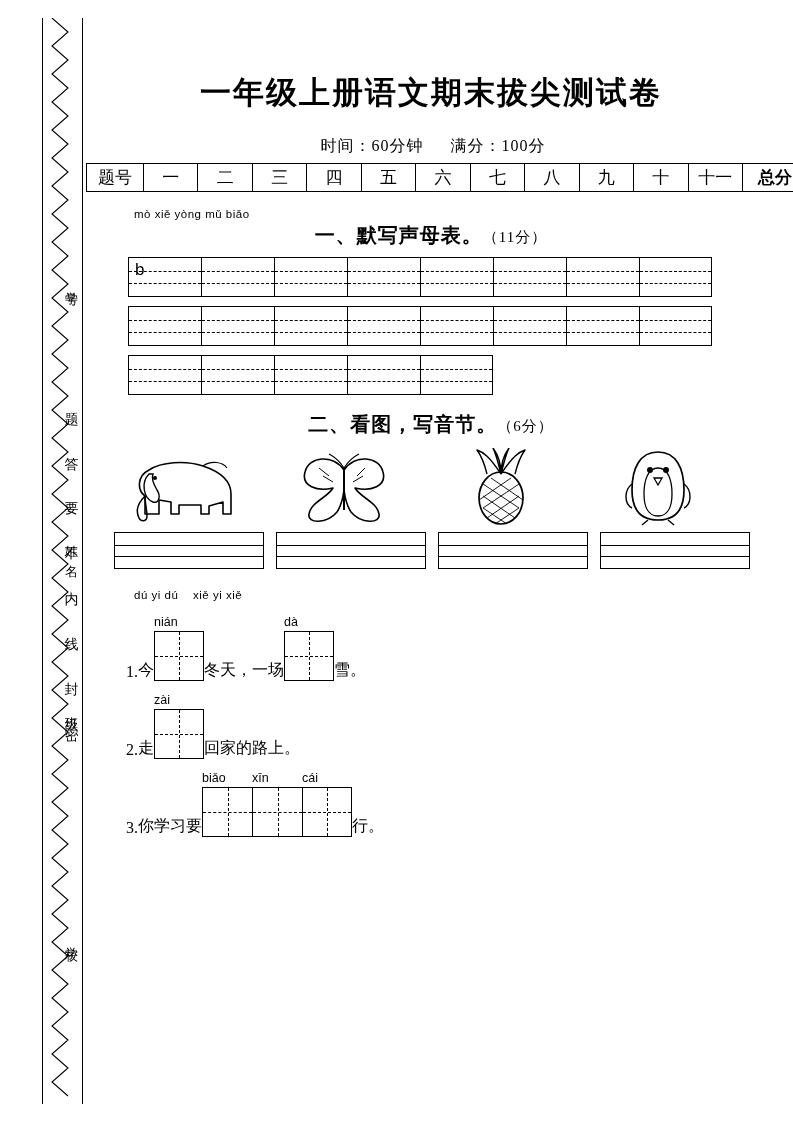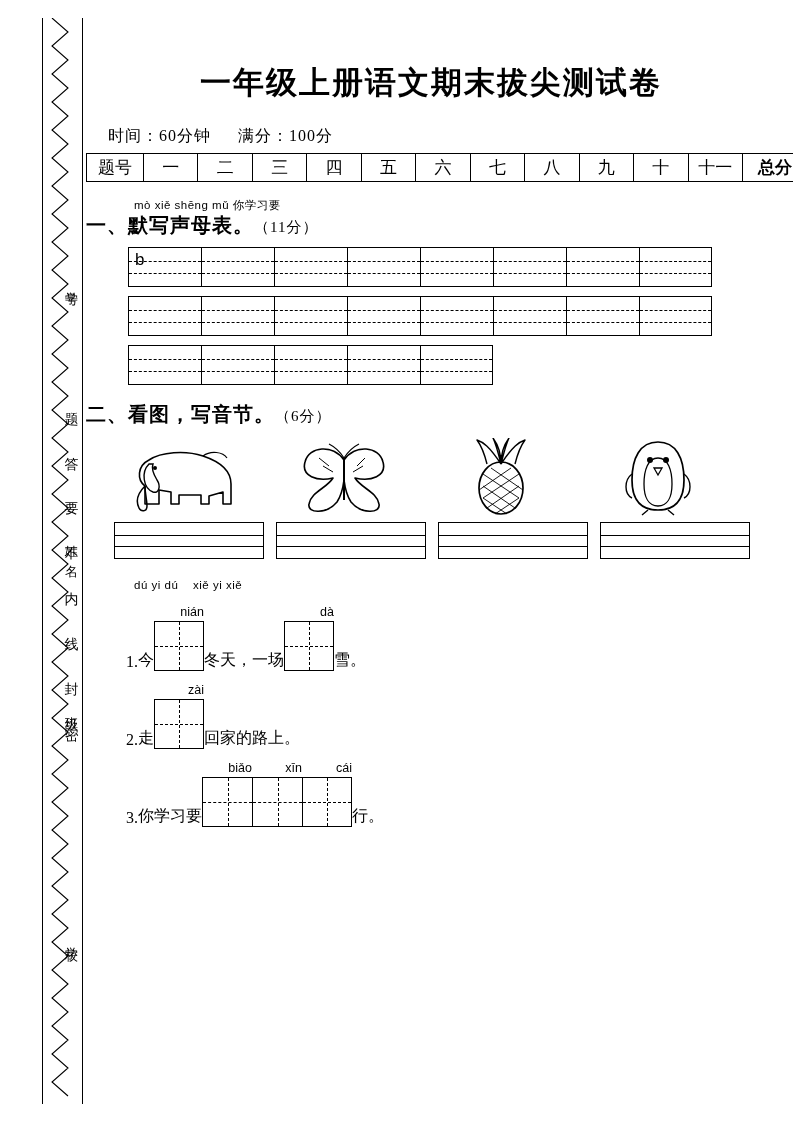--- a/index.html
+++ b/index.html
@@ -31,33 +31,33 @@
     font-size:13px;
     letter-spacing:2px;
     font-family:"Liberation Serif", serif;
     writing-mode:vertical-rl;
     text-orientation:upright;
     white-space:nowrap;
     color:#000;
   }
 
   
-  .content{position:absolute;left:86px;top:2px;width:690px;}
+  .content{position:absolute;left:86px;top:12px;width:690px;}
 
   h1.title{
     text-align:center;
     font-size:31px;
     font-weight:bold;
     letter-spacing:2px;
     margin:60px 0 0 0;
     font-family:"Liberation Serif", serif;
   }
 
   .meta{
-    text-align:left;
+    text-align:center;
     font-size:16px;
     margin:22px 18px 6px 0;
     letter-spacing:1px;
   }
   .meta span{margin-left:22px;}
 
   table.score{
     border-collapse:collapse;
     margin:0 auto;
     width:722px;
@@ -81,20 +81,21 @@
     letter-spacing:0.5px;
     white-space:pre;
     margin-left:48px;
     height:14px;
   }
   .sec-title{
     font-size:20px;
     font-weight:bold;
     letter-spacing:1px;
     font-family:"Liberation Serif", serif;
+    text-align:center;
   }
   .sec-title .pts{font-size:15px;font-weight:normal;}
 
   
   .grid-wrap{margin-top:8px;}
   .fourline-row{display:flex;margin-left:42px;margin-bottom:9px;}
   .fl-cell{
     width:73px;height:40px;
     border:1.1px solid #000;
     border-right:none;
@@ -131,21 +132,21 @@
     width:50px;height:50px;border:1.3px solid #000;border-right:none;
     position:relative;box-sizing:border-box;
   }
   .tz.last{border-right:1.3px solid #000;}
   .tz .v{position:absolute;left:50%;top:0;bottom:0;border-left:1px dashed #000;}
   .tz .h{position:absolute;top:50%;left:0;right:0;border-top:1px dashed #000;}
   .py-above{
     display:flex;margin-left:0;
   }
   .py-above .py{
-    width:50px;text-align:right;font-size:12.5px;
+    width:50px;text-align:left;font-size:12.5px;
     font-family:"Liberation Sans", sans-serif;
     height:16px;
   }
   .sent-block{margin-top:12px;}
 </style>
 </head>
 <body>
 
 <div class="page">
 
@@ -188,21 +189,21 @@
         <td>八</td>
         <td>九</td>
         <td>十</td>
         <td>十一</td>
         <td class="tot">总分</td>
       </tr>
     </tbody>
       </table>
 
     <div class="sec">
-      <div class="pinyin-row">mò xiě shēng mǔ 你学习要</div>
+      <div class="pinyin-row">mò xiě yòng mǔ biǎo</div>
       <div class="sec-title">
         <span>一、默写声母表。</span><span class="pts">（11分）</span>
       </div>
 
       <div class="grid-wrap">
         <div class="fourline-row">
           <div class="fl-cell">
               <div class="l1"></div>
               <div class="l2"></div>
               <span class="letter">b</span>

